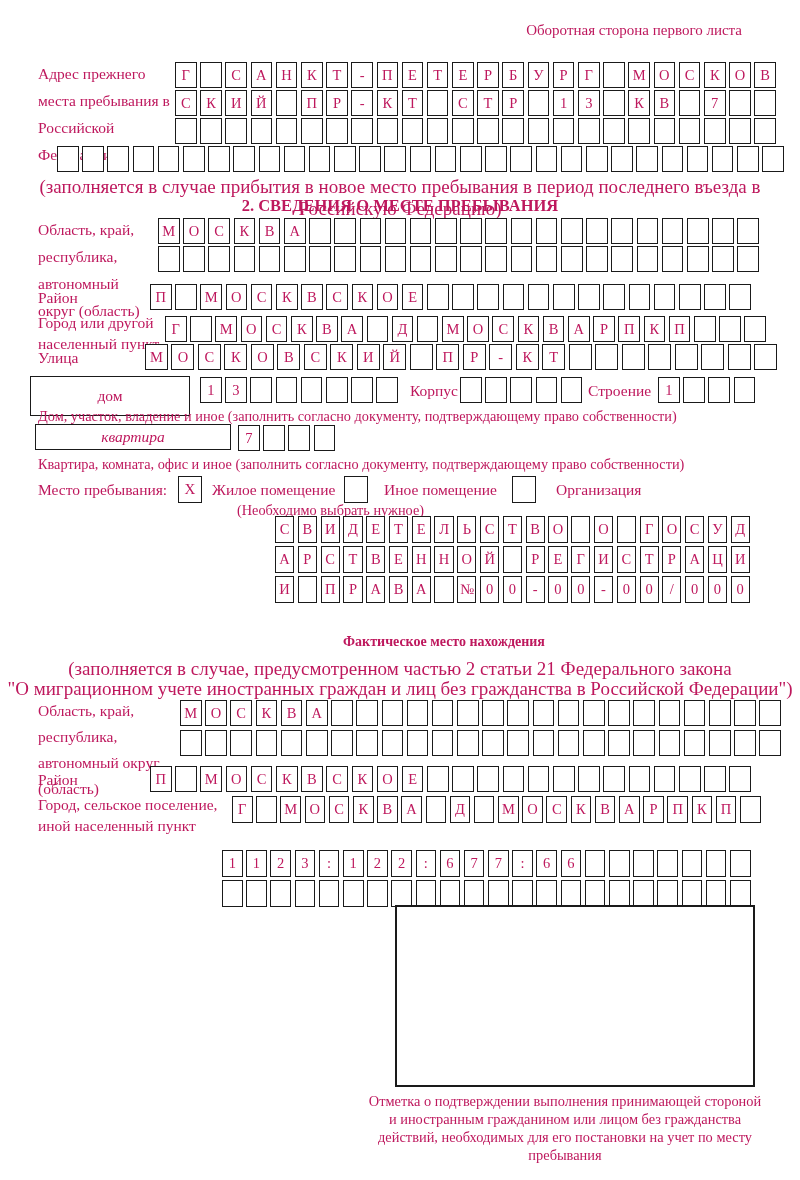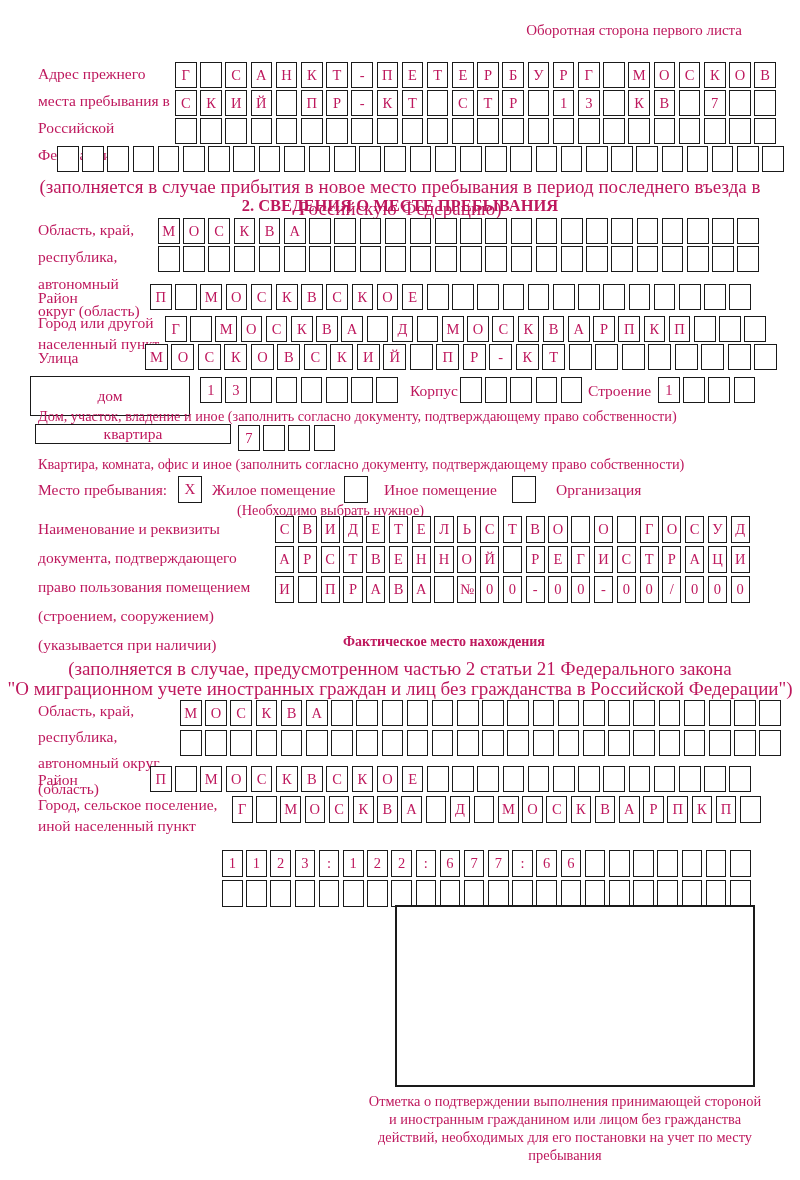--- a/index.html
+++ b/index.html
@@ -307,39 +307,38 @@
     </div>
   <div class="abs lbl" style="left:588px;top:378px;line-height:26px;">Строение</div>
   <div class="cellrow" style="left:658px;top:377px;">
       <span class="cell">1</span>
       <span class="cell"></span>
       <span class="cell"></span>
       <span class="cell"></span>
     </div>
   <div class="abs cap" style="left:38px;top:408px;">Дом, участок, владение и иное (заполнить согласно документу, подтверждающему право собственности)</div>
 
-  <div class="widebox abs" style="left:35px;top:424px;width:196px;height:20px;">квартира</div>
+  <div class="widebox abs" style="left:35px;top:424px;width:196px;height:26px;font-style:italic;">квартира</div>
   <div class="cellrow" style="left:238px;top:425px;">
       <span class="cell">7</span>
       <span class="cell"></span>
       <span class="cell"></span>
       <span class="cell"></span>
     </div>
   <div class="abs cap" style="left:38px;top:456px;">Квартира, комната, офис и иное (заполнить согласно документу, подтверждающему право собственности)</div>
 
   <div class="abs lbl" style="left:38px;top:477px;line-height:26px;">Место пребывания:</div>
   <div class="chk abs" style="left:178px;top:476px;">X</div>
   <div class="abs lbl" style="left:212px;top:477px;line-height:26px;">Жилое помещение</div>
   <div class="chk abs" style="left:344px;top:476px;"></div>
   <div class="abs lbl" style="left:384px;top:477px;line-height:26px;">Иное помещение</div>
   <div class="chk abs" style="left:512px;top:476px;"></div>
   <div class="abs lbl" style="left:556px;top:477px;line-height:26px;">Организация</div>
   <div class="abs cap" style="left:237px;top:502px;">(Необходимо выбрать нужное)</div>
 
-  <div class="abs lbl" style="left:38px;top:514px;width:225px;line-height:29px;">Наименование и реквизиты документа, подтверждающего право пользования помещением (строением, сооружением) (указывается при наличии)</div>
   <div class="cellrow doc" style="left:275px;top:516px;">
       <span class="cell">С</span>
       <span class="cell">В</span>
       <span class="cell">И</span>
       <span class="cell">Д</span>
       <span class="cell">Е</span>
       <span class="cell">Т</span>
       <span class="cell">Е</span>
       <span class="cell">Л</span>
       <span class="cell">Ь</span>

